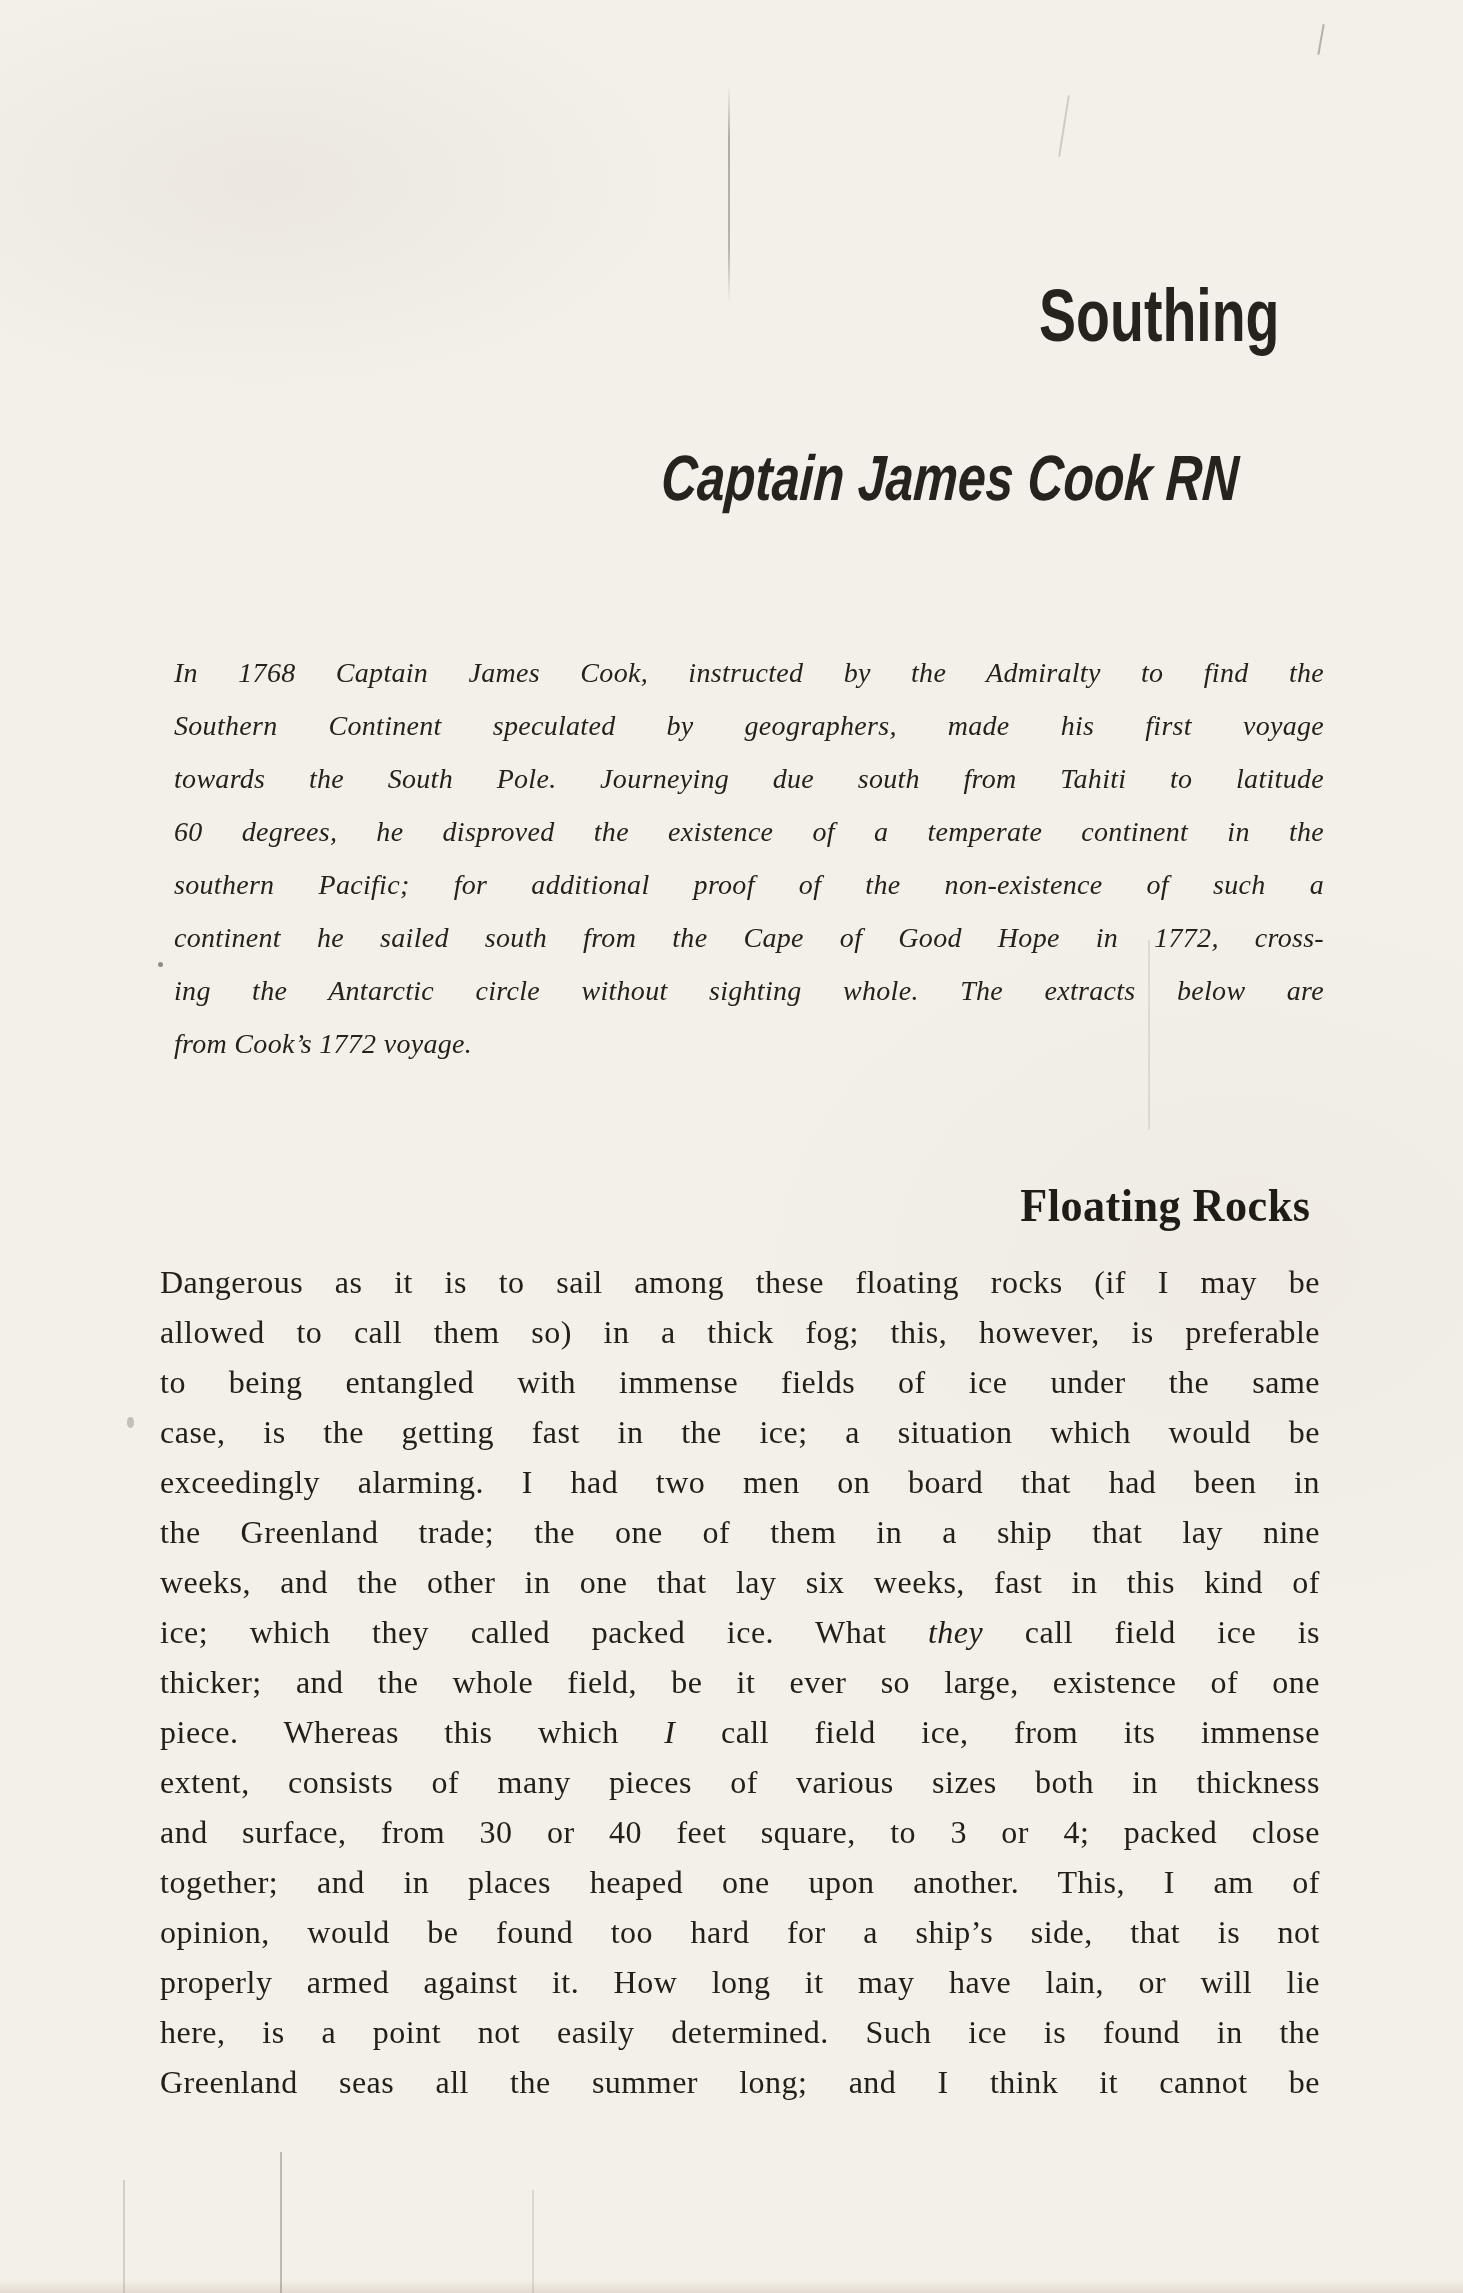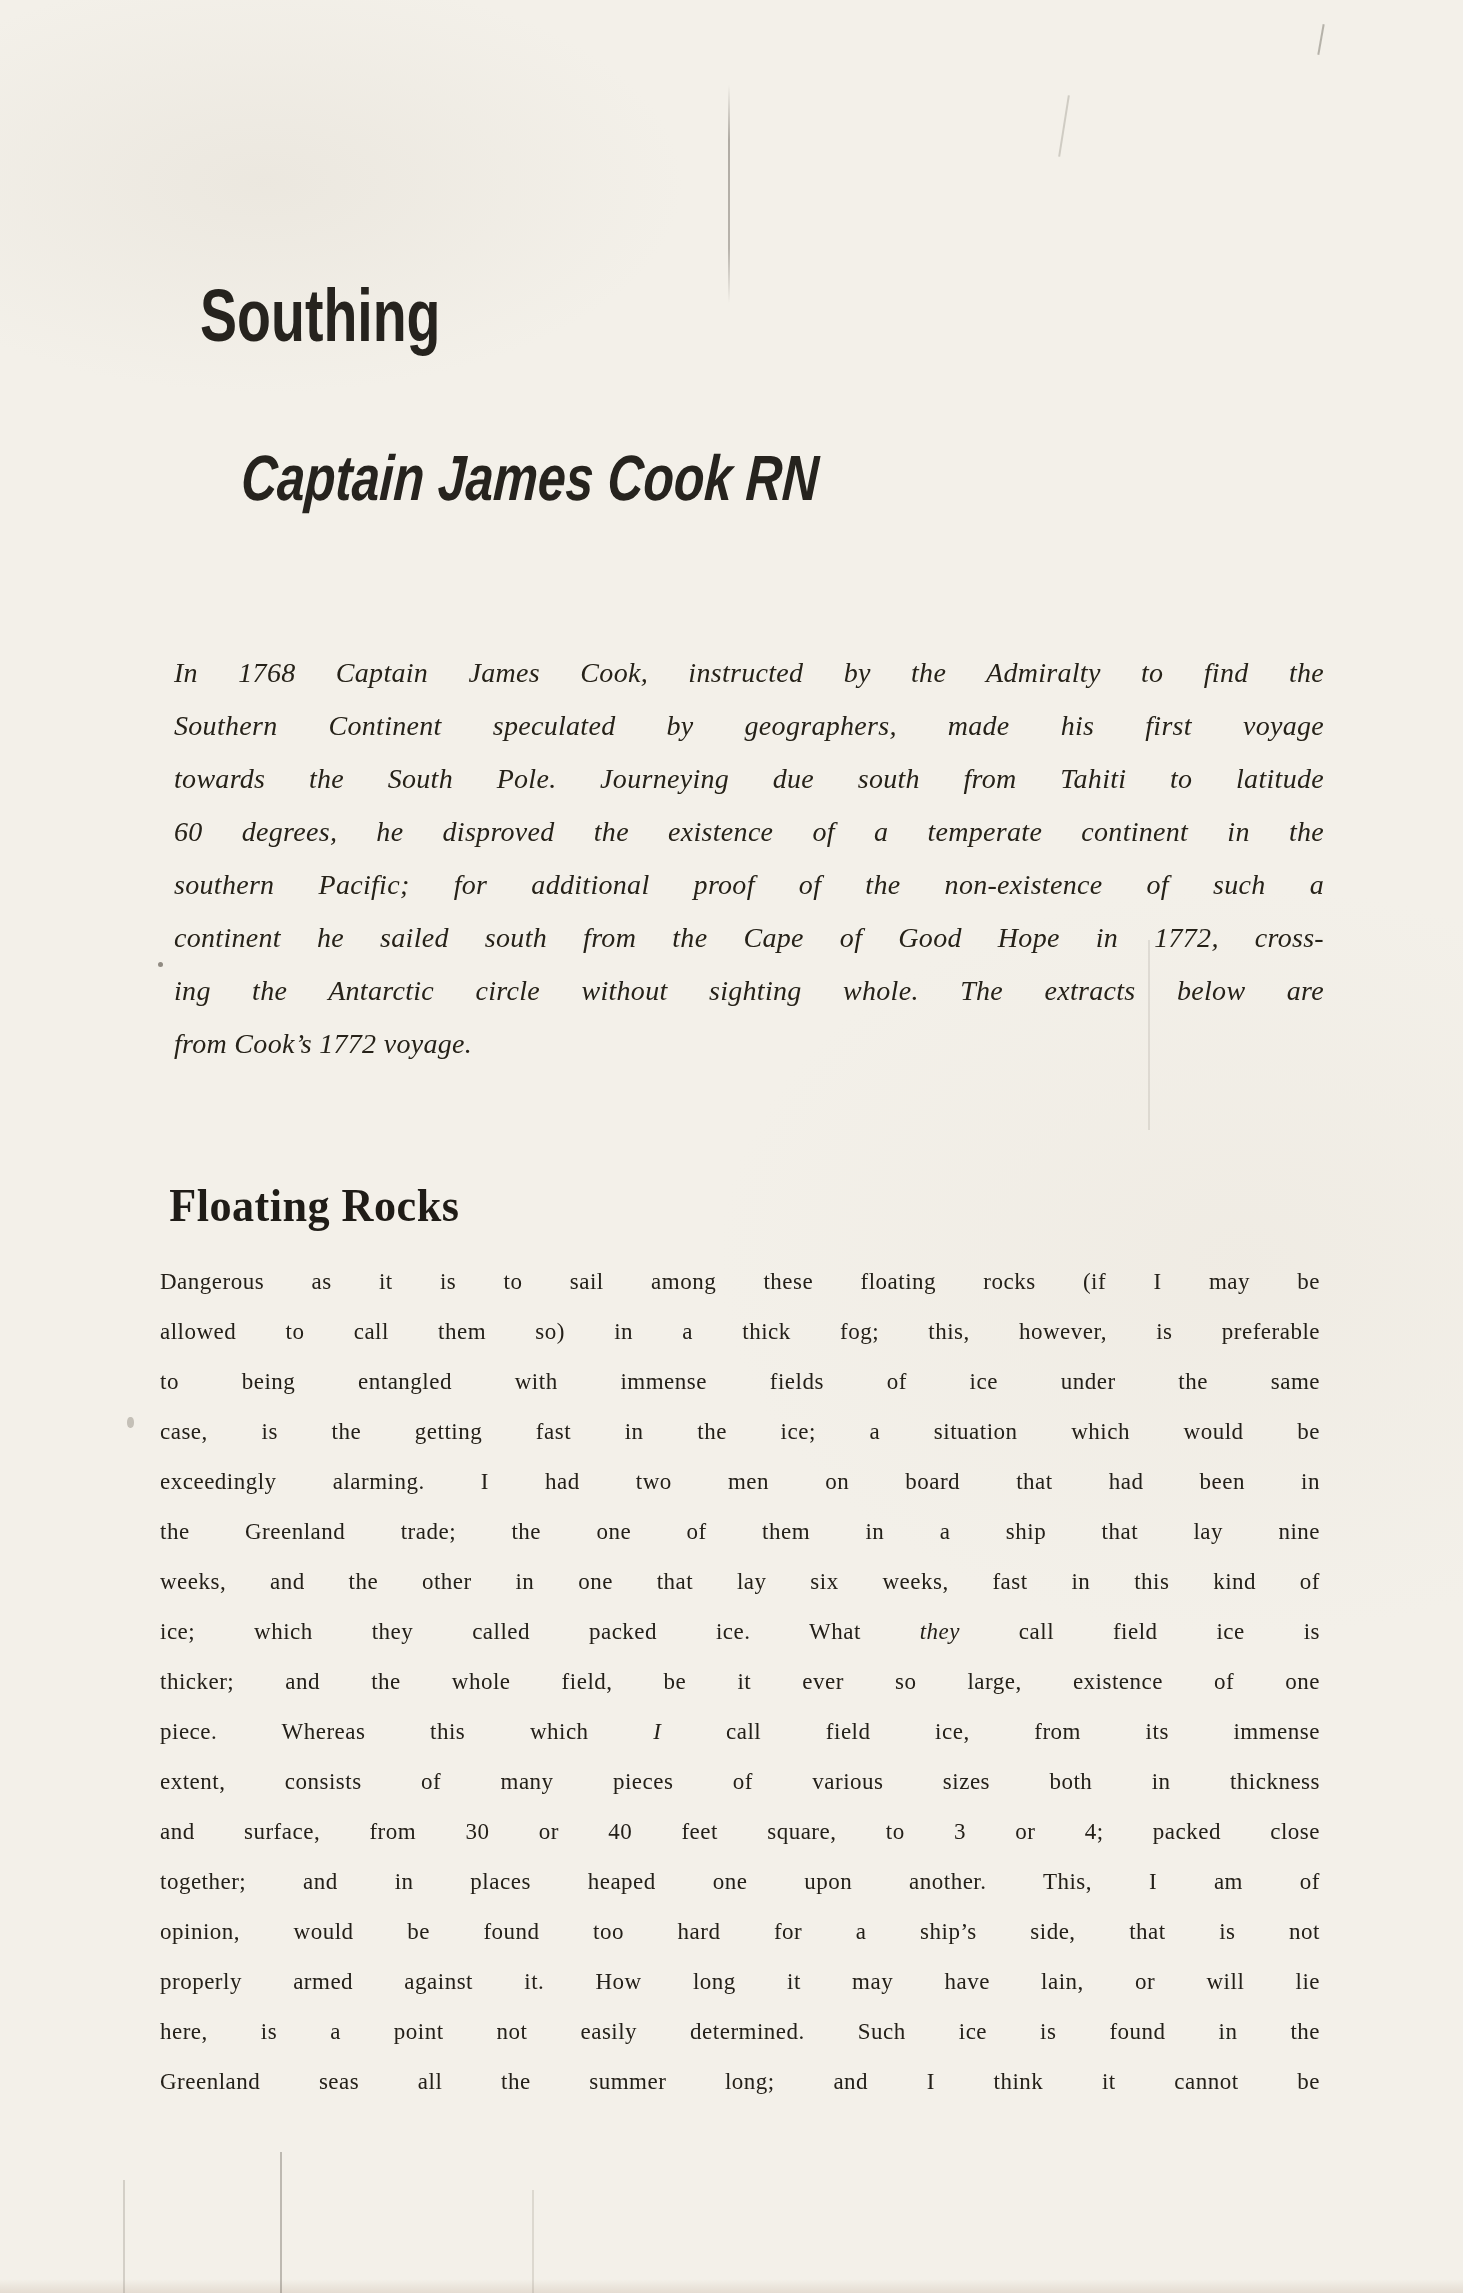--- a/index.html
+++ b/index.html
@@ -10,21 +10,21 @@
   }
   .page{
     position:relative;width:1463px;height:2293px;overflow:hidden;
     background:var(--paper,#f3f0e9);
     background-image:
       radial-gradient(ellipse 600px 300px at 18% 8%, rgba(222,216,205,.35), rgba(0,0,0,0) 70%),
       radial-gradient(ellipse 700px 500px at 85% 55%, rgba(236,231,222,.5), rgba(0,0,0,0) 75%),
       linear-gradient(to bottom, rgba(0,0,0,0) 99.4%, rgba(216,203,190,.55) 100%);
     color:var(--ink,#221f1a);
   }
-  .center-wrap{position:absolute;left:160px;width:1160px;text-align:left;text-decoration:underline;}
+  .center-wrap{position:absolute;left:160px;width:1160px;text-align:right;text-decoration:underline;}
   .title-wrap{top:278px;}
   .title-text{
     display:inline-block;
     font-family:"Liberation Sans","DejaVu Sans",sans-serif;
     font-weight:700;font-size:74px;line-height:75px;
     transform:scaleX(0.75);transform-origin:center;
     color:#26231e;white-space:nowrap;
   }
   .subtitle-wrap{top:446px;}
   .subtitle-text{
@@ -42,21 +42,21 @@
     letter-spacing:0.5px;color:#1f1c17;white-space:nowrap;
   }
   .intro{
     position:absolute;left:174px;top:646px;width:1150px;
     font-style:italic;font-size:28px;
     letter-spacing:0.3px;color:#262219;
   }
   .intro .line{height:53px;line-height:53px;}
   .bodytext{
     position:absolute;left:160px;top:1257px;width:1160px;
-    font-size:23px;letter-spacing:0.5px;color:#242019;
+    font-size:32px;letter-spacing:0.5px;color:#242019;
   }
   .bodytext .line{height:50px;line-height:50px;}
   .line{
     text-align:justify;text-align-last:justify;
     white-space:normal;overflow:visible;
   }
   .intro .line:last-child{text-align-last:left;}
   .line i{font-style:italic;}
 
   

